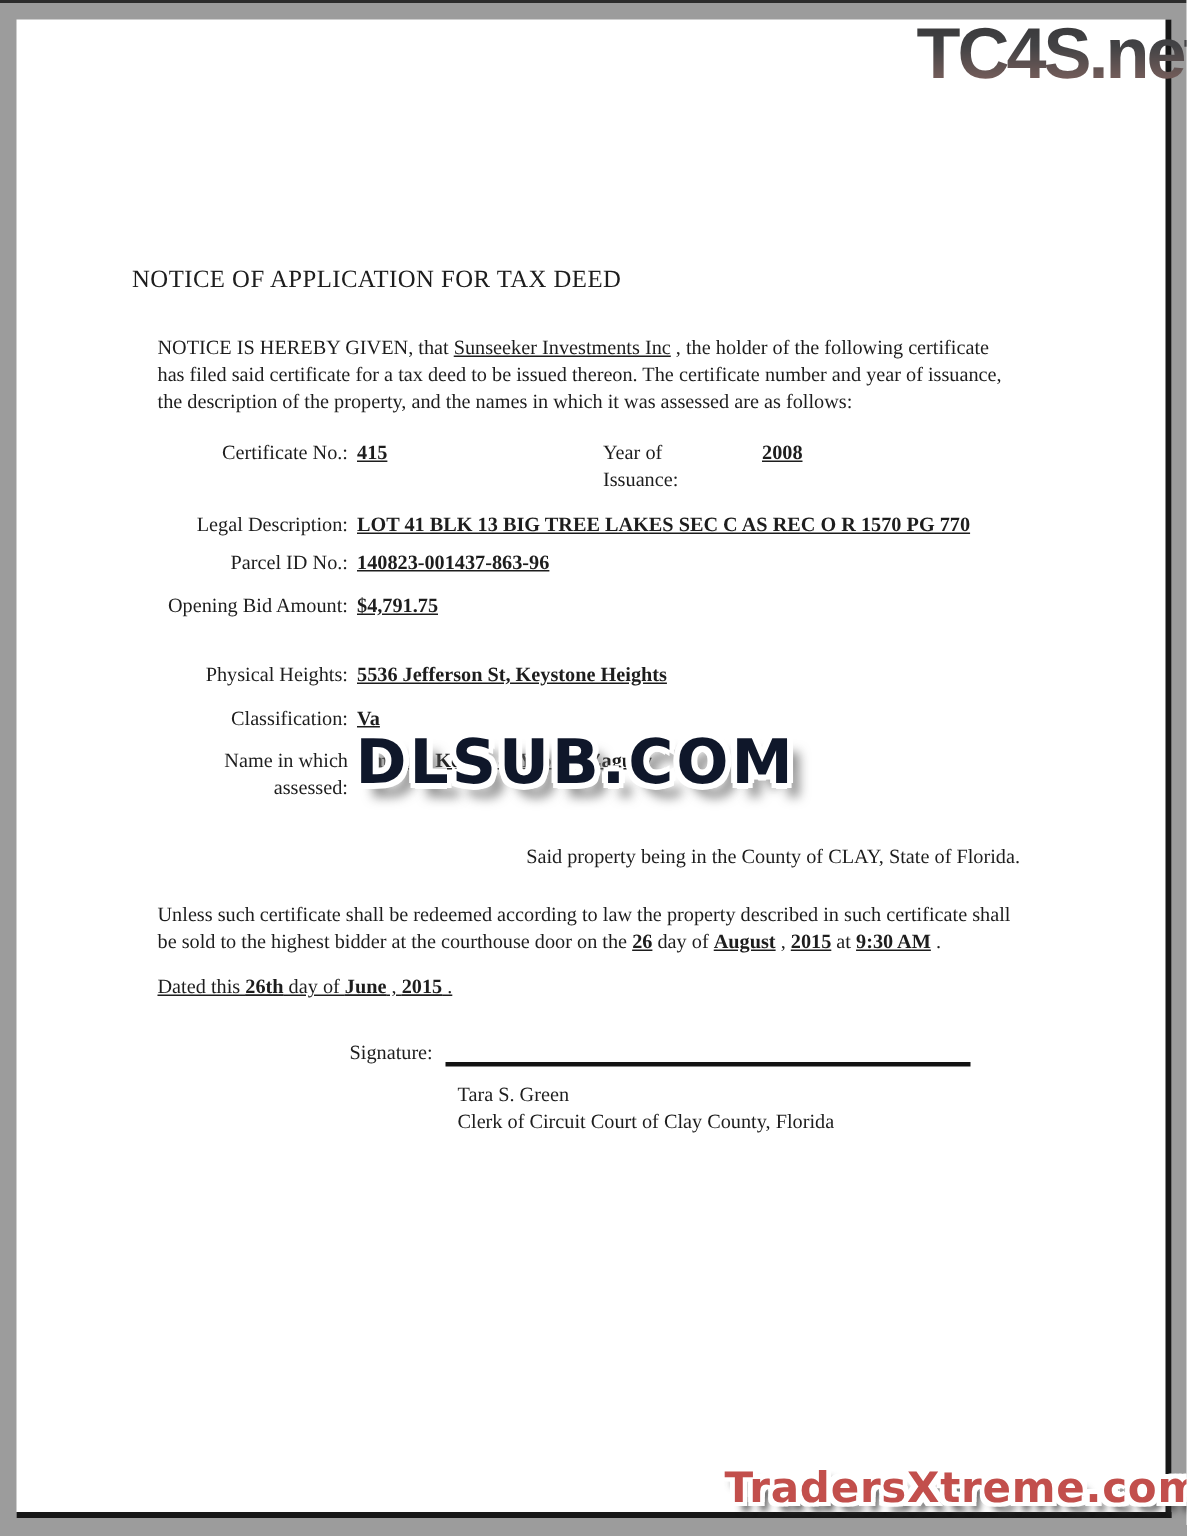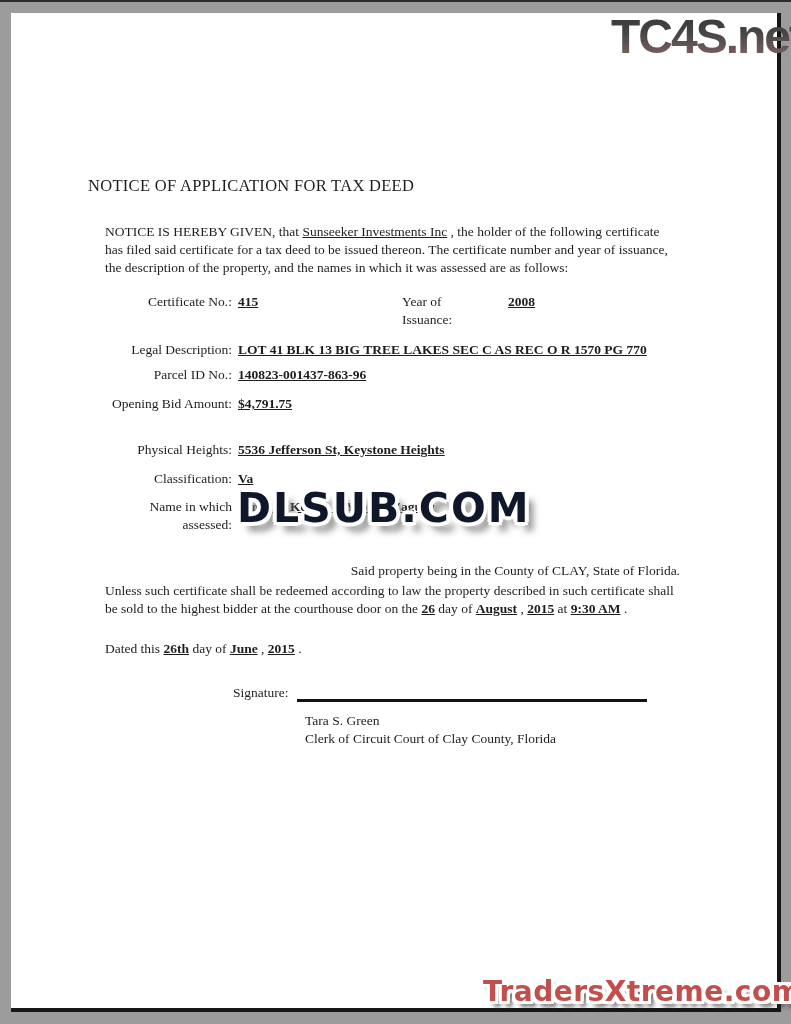--- a/index.html
+++ b/index.html
@@ -28,22 +28,22 @@
   .u { text-decoration: underline; margin-top: 18px; }
   .val { font-weight: bold; text-decoration: underline; }
   .row { display: flex; align-items: flex-start; }
   .f-label { width: 144px; text-align: right; flex: none; white-space: pre-line; }
   .f-value { margin-left: 6px; }
   .cert-415 { width: 164px; flex: none; }
   .year-label { width: 72px; flex: none; white-space: pre-line; }
   .year-value { margin-left: 34px; }
   .legal-value { width: 440px; }
   .county { margin-top: 28px; text-align: right; }
-  .sale { margin-top: 2px; }
-  .dated { margin-top: 22px; }
+  .sale { margin-top: 21px; }
+  .dated { margin-top: 12px; text-decoration: underline; }
   .sig-row { display: flex; align-items: flex-end; margin: 26px 0 0 145px; }
   .sig-line { width: 350px; height: 15px; border-bottom: 3px solid #131313; margin-left: 8px; flex: none; }
   .clerk { margin: 10px 0 0 217px; }
 
   
   .wm { position: absolute; z-index: 5; font-weight: bold; white-space: nowrap; }
   .wm-tc4s {
     top: 9px; right: -12px;
     font-family: "Liberation Sans", sans-serif;
     font-size: 48px; letter-spacing: -2px;

